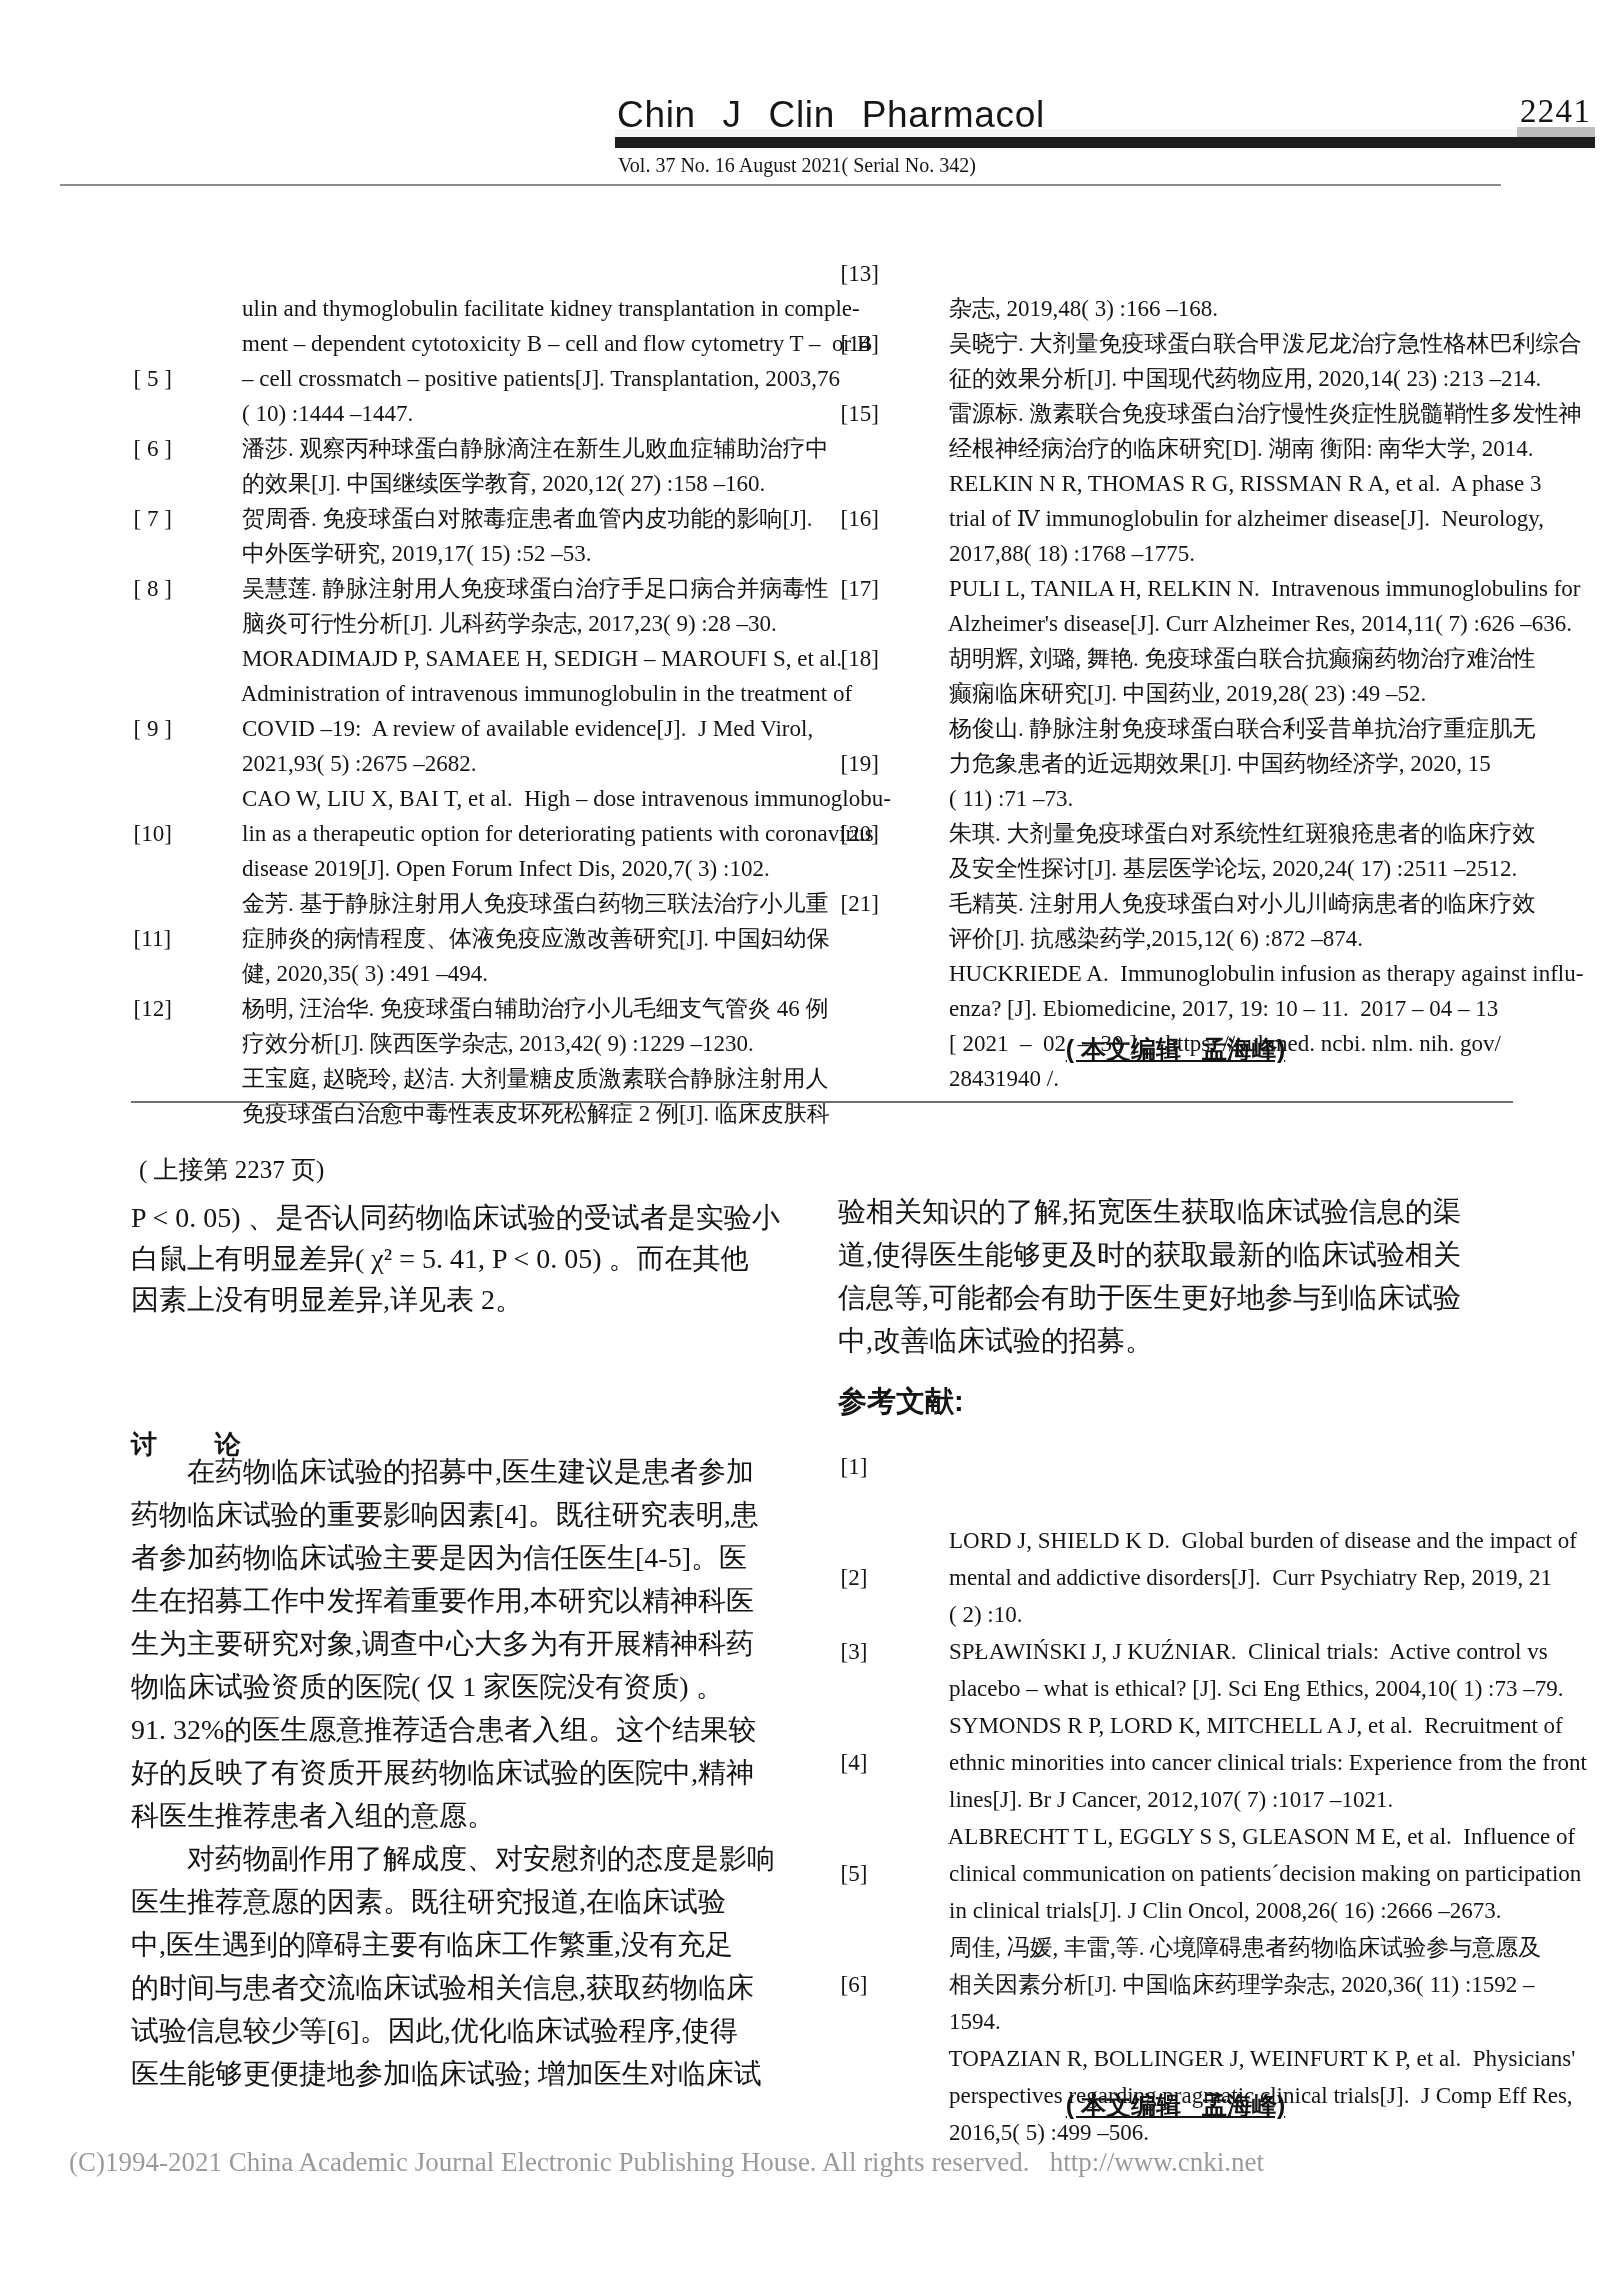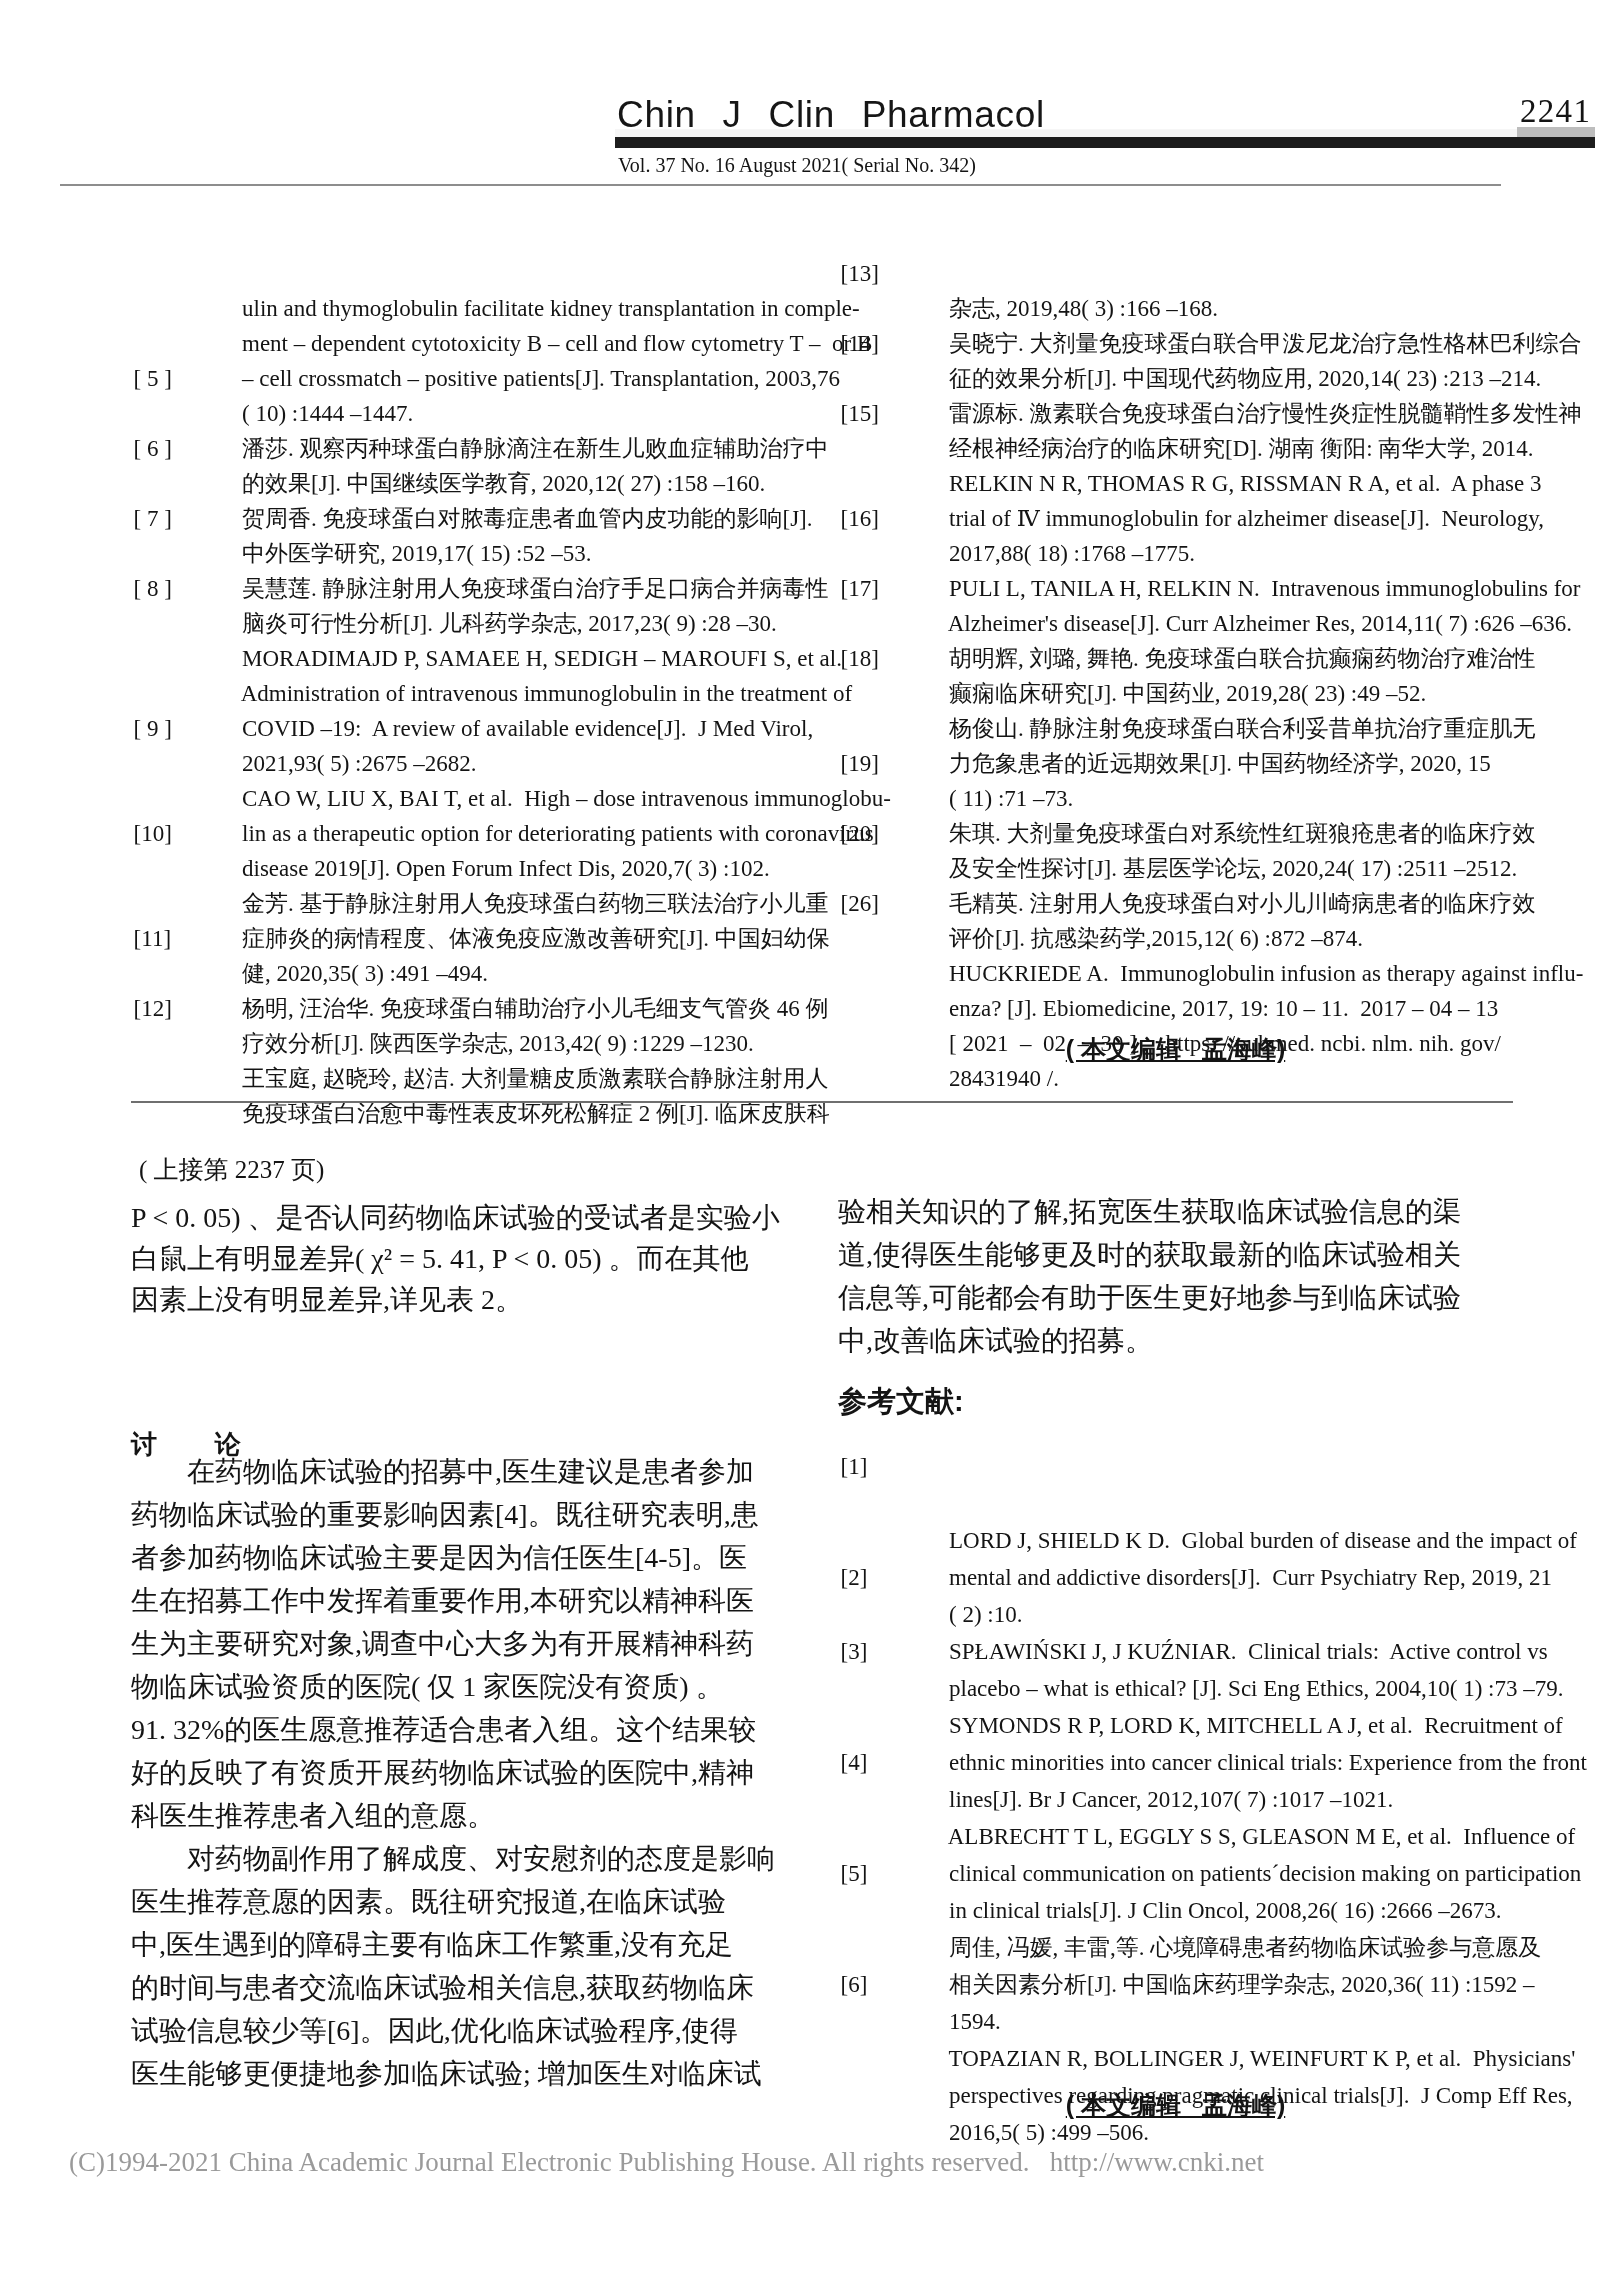--- a/index.html
+++ b/index.html
@@ -271,21 +271,21 @@
         <span class="n">[20]</span>
         <span>毛精英. 注射用人免疫球蛋白对小儿川崎病患者的临床疗效</span>
       </div>
 
       <div class="ref-line">
         <span class="n"></span>
         <span>评价[J]. 抗感染药学,2015,12( 6) :872 –874.</span>
       </div>
 
       <div class="ref-line">
-        <span class="n">[26]</span>
+        <span class="n">[21]</span>
         <span>HUCKRIEDE A.  Immunoglobulin infusion as therapy against influ-</span>
       </div>
 
       <div class="ref-line">
         <span class="n"></span>
         <span>enza? [J]. Ebiomedicine, 2017, 19: 10 – 11.  2017 – 04 – 13</span>
       </div>
 
       <div class="ref-line">
         <span class="n"></span>

